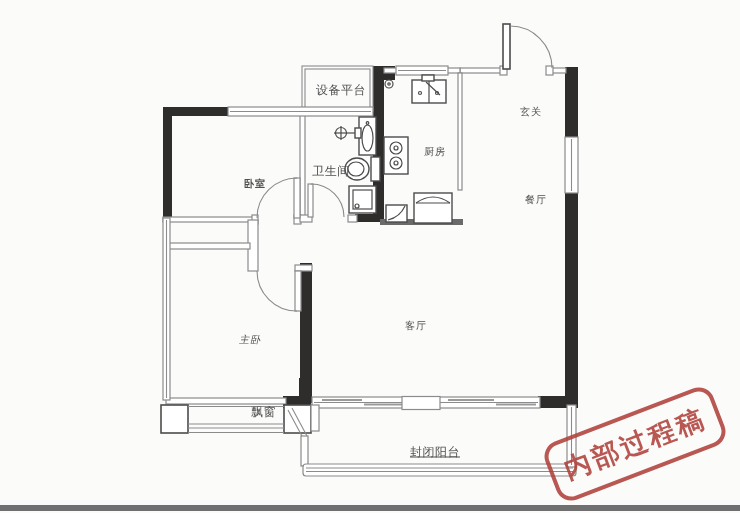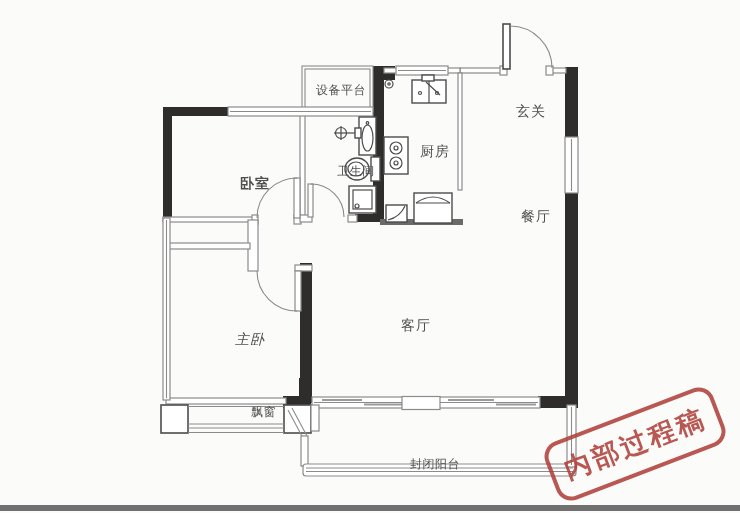--- a/index.html
+++ b/index.html
@@ -11,21 +11,21 @@
   .plan-svg{position:absolute;left:0;top:0;}
   .wall{fill:var(--wall,#2e2d2c);stroke:none;}
   .thin{fill:#ffffff;stroke:var(--line,#8b8b8b);stroke-width:1.2;}
   .thindark{fill:#ffffff;stroke:#4c4c4c;stroke-width:1.6;}
   .ln{stroke:var(--line,#8b8b8b);stroke-width:1.1;fill:none;}
   .fx{stroke:var(--fixture,#4c4c4c);stroke-width:1.4;fill:#ffffff;}
   .fxn{stroke:var(--fixture,#4c4c4c);stroke-width:1.2;fill:none;}
   .dash{fill:#9a9a9a;}
   .room-label{
     position:absolute;transform:translate(-50%,-50%);
-    color:var(--label,#4f4f4f);font-size:14px;letter-spacing:1px;white-space:nowrap;
+    color:var(--label,#4f4f4f);font-size:10px;letter-spacing:1px;white-space:nowrap;
   }
   .room-label.small{font-size:12px;letter-spacing:0.5px;}
   .stamp{
     position:absolute;left:545px;top:413px;width:172px;height:54px;
     border:4px solid var(--stamp,#b0413b);border-radius:16px;
     transform:rotate(-21deg);transform-origin:center;
     display:flex;align-items:center;justify-content:center;
     color:var(--stamp,#b0413b);font-size:27px;font-weight:bold;letter-spacing:3px;
     opacity:0.88;white-space:nowrap;
   }
@@ -189,28 +189,28 @@
       <ellipse class="fxn" cx="356" cy="169" rx="8" ry="7"></ellipse>
     </g>
     <g>
       <rect class="fx" x="349" y="186" width="27" height="27" stroke-width="1.8"></rect>
       <rect class="fxn" x="353" y="190" width="19" height="19"></rect>
       <circle class="fxn" cx="357" cy="206" r="2"></circle>
     </g>
   </svg>
 
   <span class="room-label" style="left:255px;top:184px;font-weight:bold;">卧室</span>
-  <span class="room-label small" style="left:331px;top:171px;margin-left:25px;">卫生间</span>
+  <span class="room-label small" style="left:331px;top:171px;">卫生间</span>
   <span class="room-label small" style="left:341px;top:90px;">设备平台</span>
   <span class="room-label" style="left:435px;top:152px;">厨房</span>
   <span class="room-label" style="left:531px;top:112px;">玄关</span>
-  <span class="room-label" style="left:536px;top:217px;">餐厅</span>
+  <span class="room-label" style="left:536px;top:200px;">餐厅</span>
   <span class="room-label" style="left:416px;top:326px;">客厅</span>
   <span class="room-label" style="left:250px;top:340px;font-style:italic;">主卧</span>
   <span class="room-label small" style="left:241px;top:412px;padding-left:45px;">飘窗</span>
-  <span class="room-label small" style="left:435px;top:464px;">封闭阳台</span>
+  <span class="room-label small" style="left:435px;top:452px;text-decoration:underline;">封闭阳台</span>
 
   <div class="stamp">
     <span>内部过程稿</span>
   </div>
 
   <div class="photo-edge"></div>
 </div>
 
 </body></html>

